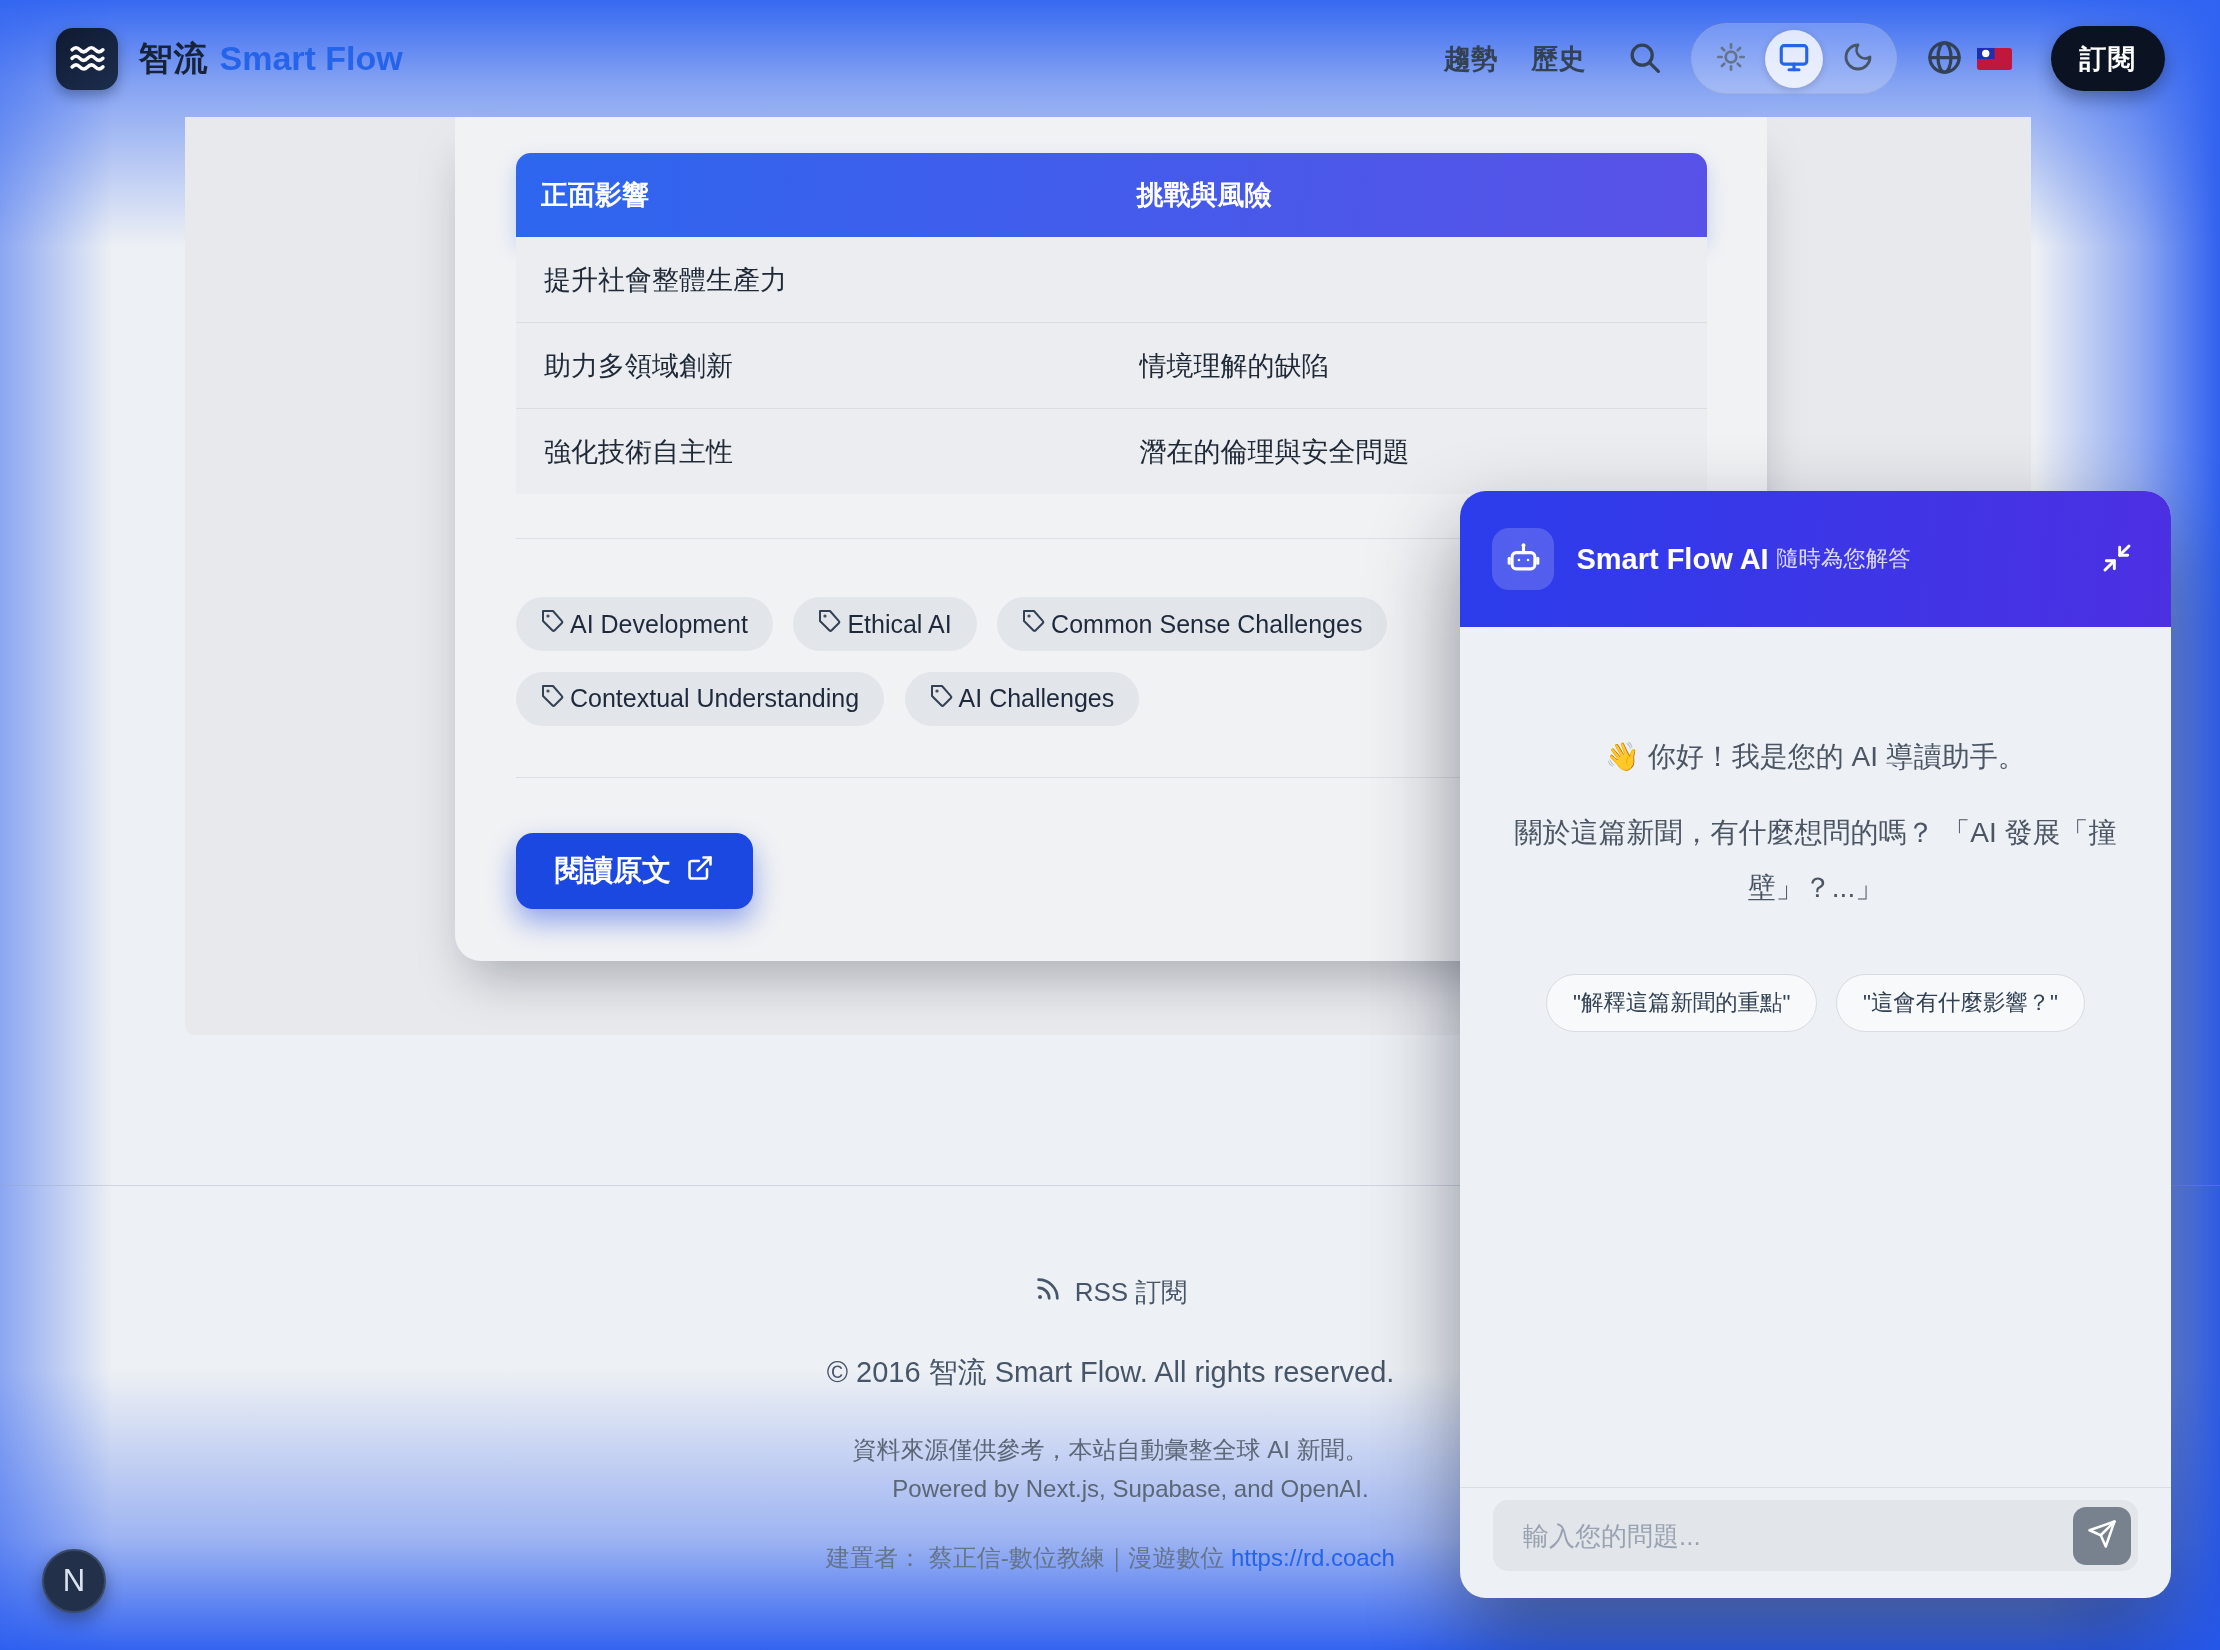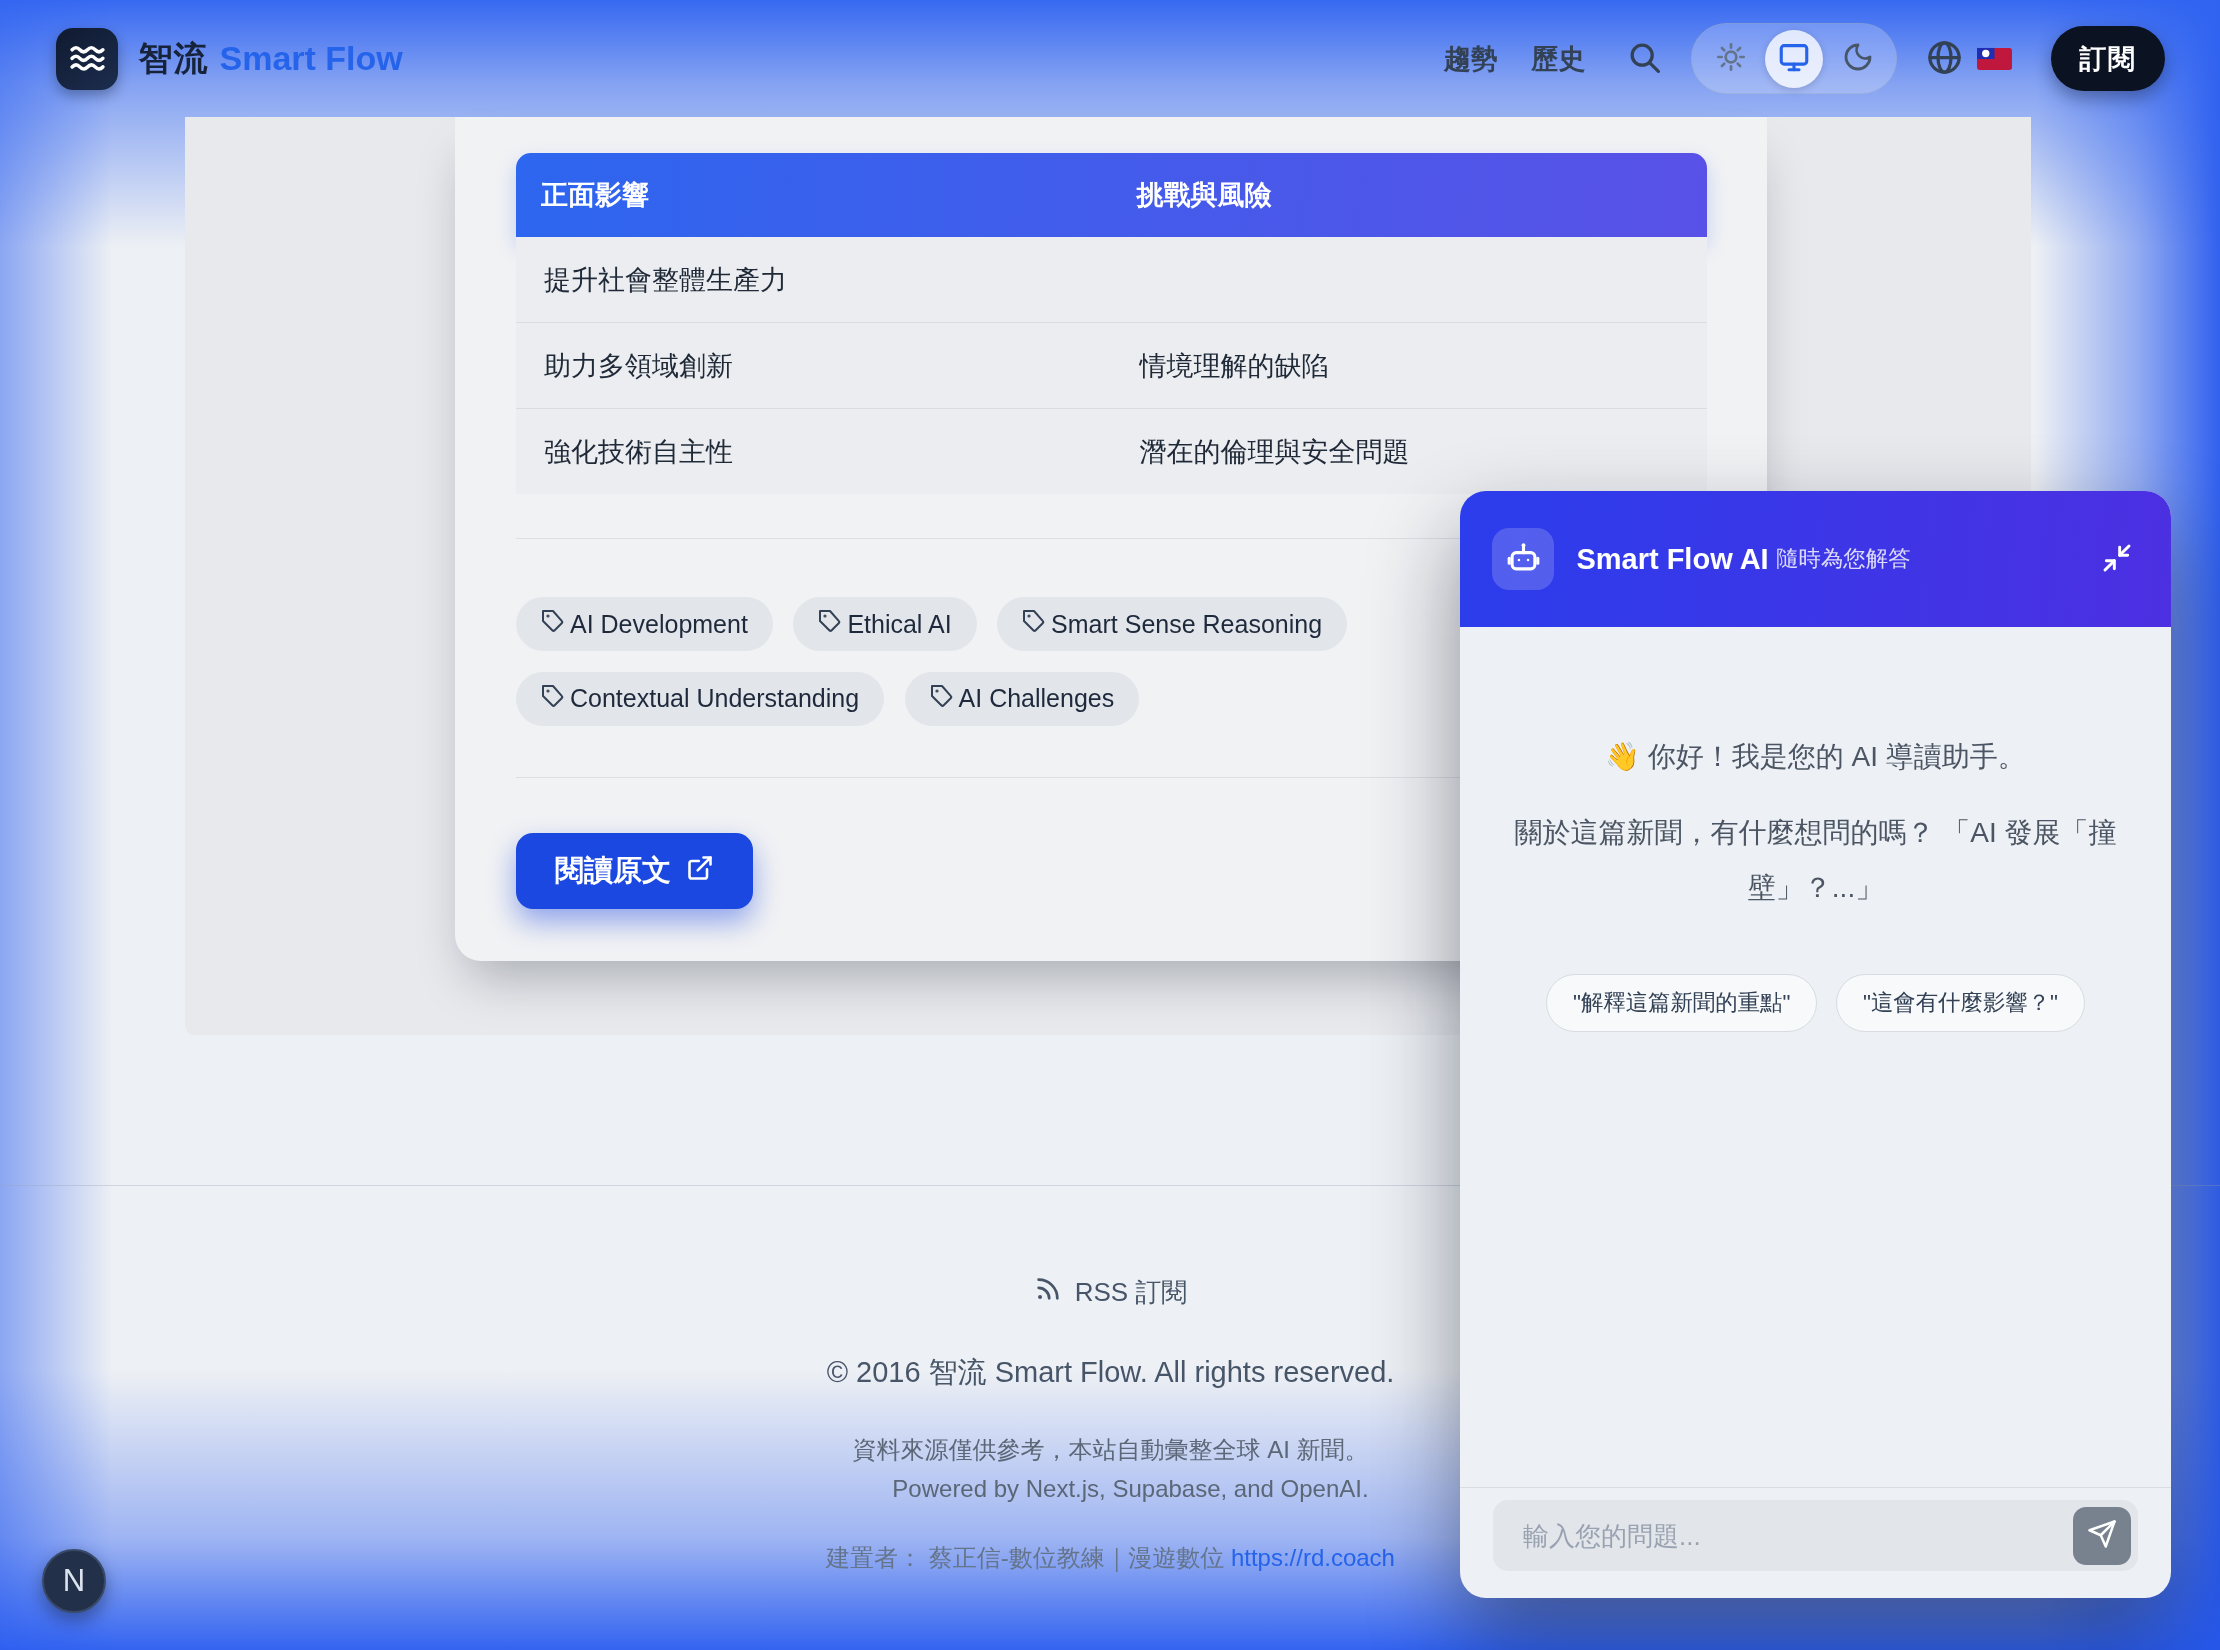--- a/index.html
+++ b/index.html
@@ -199,21 +199,21 @@
               <path d="M12 2H2v10l9.3 9.3a1.7 1.7 0 0 0 2.4 0l7-7a1.7 1.7 0 0 0 0-2.4L12 2Z"></path>
               <circle cx="7" cy="7" r="0.6" fill="#334155"></circle>
             </svg></span>
         <span>Ethical AI</span>
       </span>
       <span class="tag-chip">
         <span><svg width="24" height="24" viewBox="0 0 24 24" fill="none" stroke="#334155" stroke-width="2" stroke-linejoin="round">
               <path d="M12 2H2v10l9.3 9.3a1.7 1.7 0 0 0 2.4 0l7-7a1.7 1.7 0 0 0 0-2.4L12 2Z"></path>
               <circle cx="7" cy="7" r="0.6" fill="#334155"></circle>
             </svg></span>
-        <span>Smart Sense Reasoning</span>
+        <span>Common Sense Challenges</span>
       </span>
       <span class="tag-chip">
         <span><svg width="24" height="24" viewBox="0 0 24 24" fill="none" stroke="#334155" stroke-width="2" stroke-linejoin="round">
               <path d="M12 2H2v10l9.3 9.3a1.7 1.7 0 0 0 2.4 0l7-7a1.7 1.7 0 0 0 0-2.4L12 2Z"></path>
               <circle cx="7" cy="7" r="0.6" fill="#334155"></circle>
             </svg></span>
         <span>Contextual Understanding</span>
       </span>
       <span class="tag-chip">
         <span><svg width="24" height="24" viewBox="0 0 24 24" fill="none" stroke="#334155" stroke-width="2" stroke-linejoin="round">

